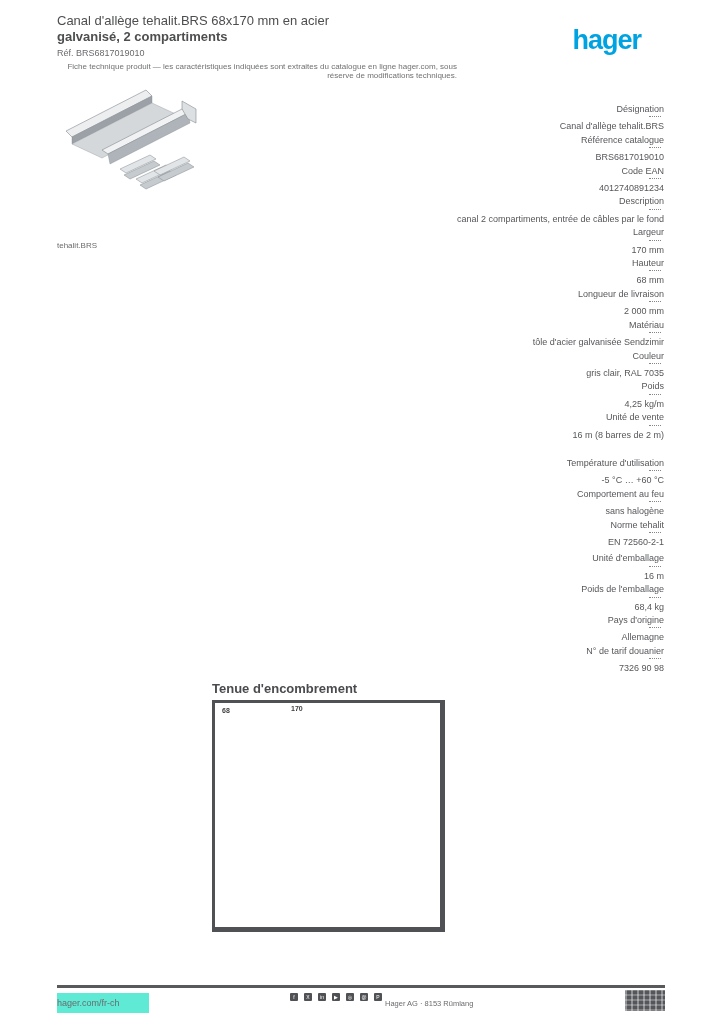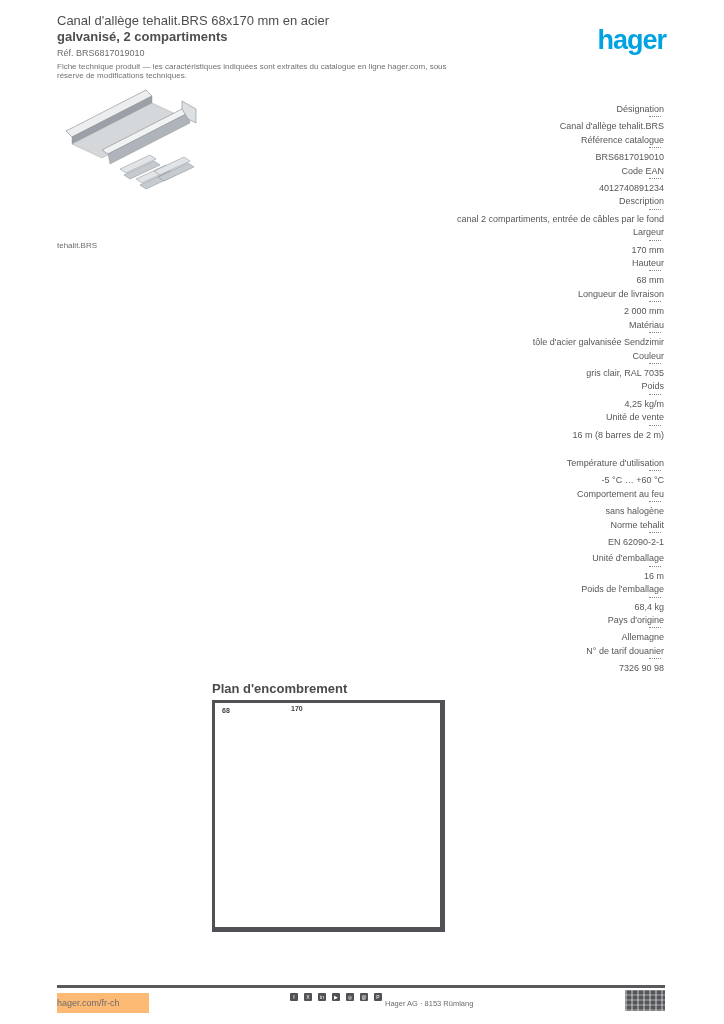--- a/index.html
+++ b/index.html
@@ -5,23 +5,23 @@
   html,body{margin:0;padding:0;background:#fff;}
   .page{
     position:relative;width:724px;height:1024px;background:#ffffff;
     font-family:"Liberation Sans", sans-serif;color:#55565a;overflow:hidden;
   }
   
   .header{position:absolute;left:57px;top:14px;width:420px;}
   .title1{font-size:13px;line-height:14px;font-weight:normal;color:#4d4e50;}
   .title2{font-size:13px;line-height:14px;font-weight:bold;color:#4d4e50;margin-top:2px;}
   .refline{font-size:9px;line-height:11px;color:#6a6b6e;margin-top:4px;}
-  .metaline{font-size:8px;line-height:9px;color:#707173;margin-top:3px;width:400px;}
+  .metaline{font-size:8px;line-height:9px;color:#707173;margin-top:3px;width:400px;text-align:right;}
   .logo{
-    position:absolute;left:588px;top:24px;width:78px;height:32px;
+    position:absolute;left:563px;top:24px;width:78px;height:32px;
     font-size:27px;font-weight:bold;letter-spacing:-1px;line-height:32px;text-align:right;
   }
   
   .photo{position:absolute;left:58px;top:83px;width:145px;height:110px;}
   .photo-caption{position:absolute;left:57px;top:241px;font-size:8px;color:#6a6b6e;}
   
   .main{position:absolute;left:212px;top:92px;width:452px;}
   .h1{font-size:13.5px;font-weight:bold;color:#4a4b4e;line-height:16px;margin:0;}
   .h2{font-size:12.5px;font-weight:bold;color:#4a4b4e;line-height:15px;margin:2px 0 3px 0;}
   .h3{font-size:13px;font-weight:bold;color:#4a4b4e;line-height:17px;margin:4px 0 3px 0;}
@@ -34,21 +34,21 @@
   .dim-box{
     position:relative;width:225px;height:224px;border:3px solid #4f5154;
     border-right-width:5px;border-bottom-width:5px;background:#fff;
   }
   .dim-label{position:absolute;font-size:7px;font-weight:bold;color:#3c3d3f;}
   .dim-a{left:7px;top:4px;}
   .dim-b{left:76px;top:2px;}
   
   .footer-rule{position:absolute;left:57px;top:985px;width:608px;height:3px;background:#58595b;}
   .footer-site{
-    position:absolute;left:57px;top:993px;width:92px;height:20px;background:#fdba74;
+    position:absolute;left:57px;top:993px;width:92px;height:20px;background:#5eead4;
     font-size:9px;color:#6b6c6e;line-height:20px;
   }
   .footer-social{position:absolute;left:290px;top:993px;display:flex;gap:6px;}
   .social-icon{
     width:8px;height:8px;background:#4f5154;border-radius:1px;color:#ffffff;
     font-size:5px;line-height:8px;text-align:center;overflow:hidden;
   }
   .footer-company{position:absolute;left:385px;top:999px;font-size:7.5px;color:#6b6c6e;}
   .footer-code{
     position:absolute;left:625px;top:990px;width:40px;height:21px;background:#55565a;
@@ -162,21 +162,21 @@
           <span class="value">-5 °C … +60 °C</span>
         </div>
       <div class="spec-row">
           <span class="label">Comportement au feu</span>
           <span class="leader"></span>
           <span class="value">sans halogène</span>
         </div>
       <div class="spec-row">
           <span class="label">Norme tehalit</span>
           <span class="leader"></span>
-          <span class="value">EN 62090-2-1</span>
+          <span class="value">EN 72560-2-1</span>
         </div>
     </div>
 
 
     <div class="spec-group" style="margin-top:3px;">
       <div class="spec-row">
           <span class="label">Unité d'emballage</span>
           <span class="leader"></span>
           <span class="value">16 m</span>
         </div>
@@ -190,21 +190,21 @@
           <span class="leader"></span>
           <span class="value">Allemagne</span>
         </div>
       <div class="spec-row">
           <span class="label">N° de tarif douanier</span>
           <span class="leader"></span>
           <span class="value">7326 90 98</span>
         </div>
     </div>
 
-    <div class="h3">Plan d'encombrement</div>
+    <div class="h3">Tenue d'encombrement</div>
 
     <div class="dim-box">
       <span class="dim-label dim-a">68</span>
       <span class="dim-label dim-b">170</span>
     </div>
   </div>
 
   <div class="footer-rule"></div>
   <div class="footer-site">hager.com/fr-ch</div>
   <div class="footer-social">

